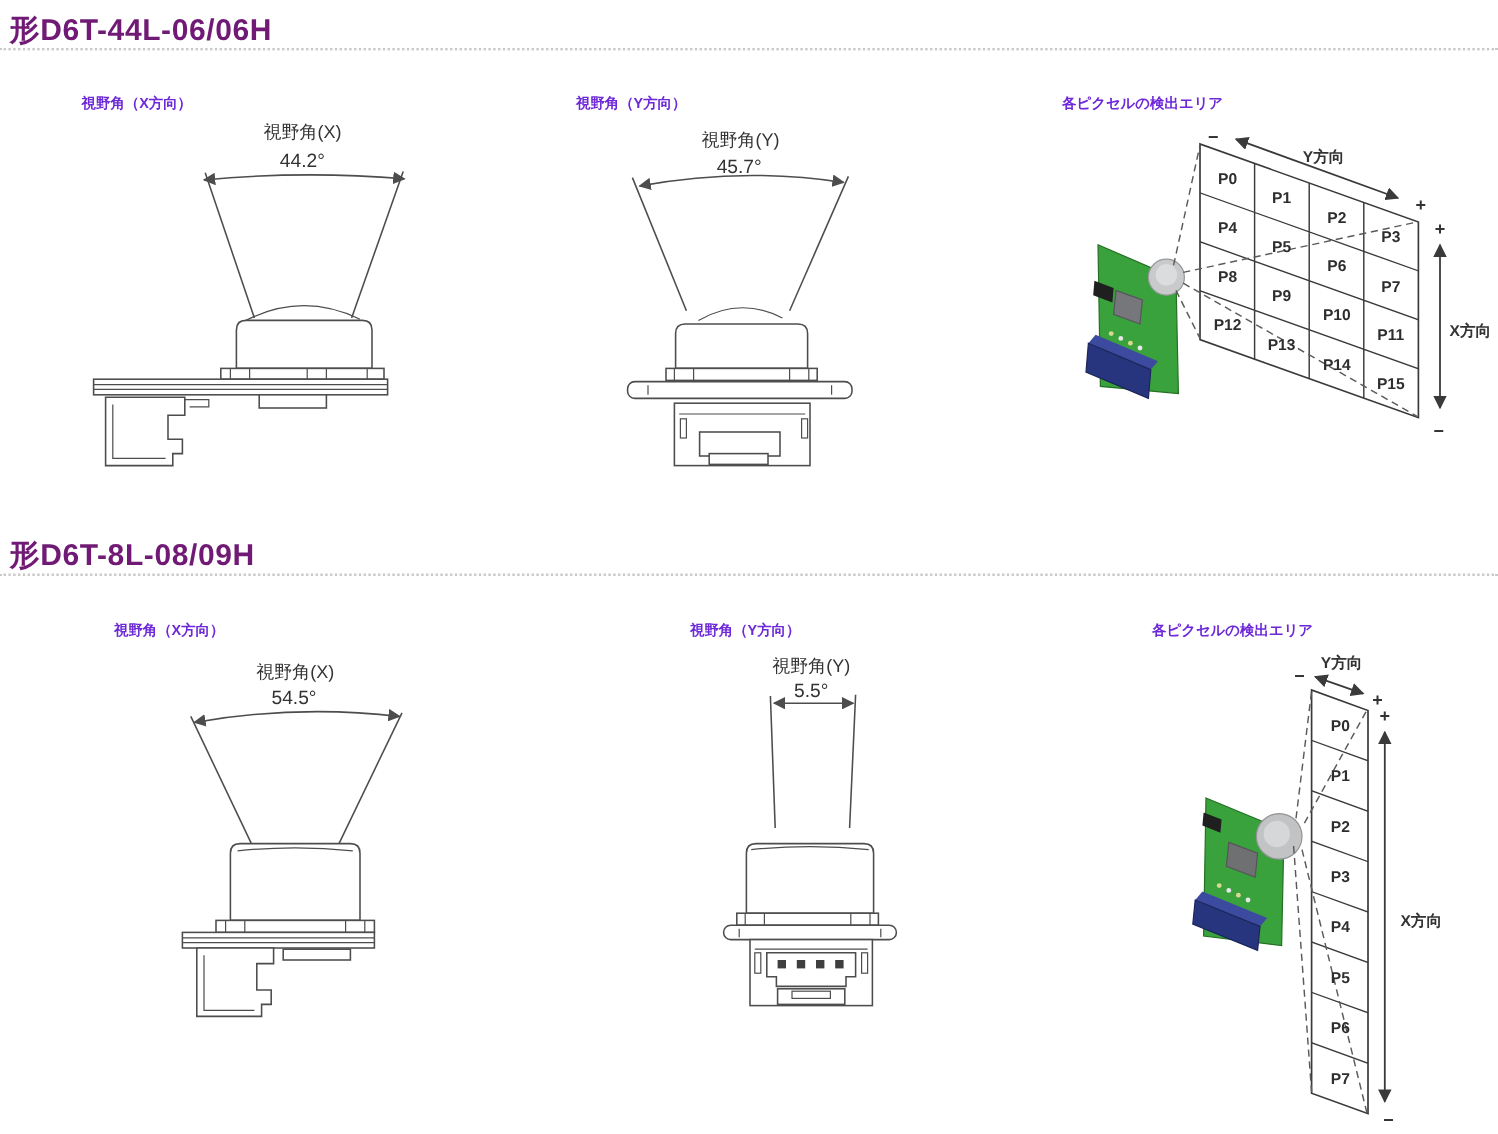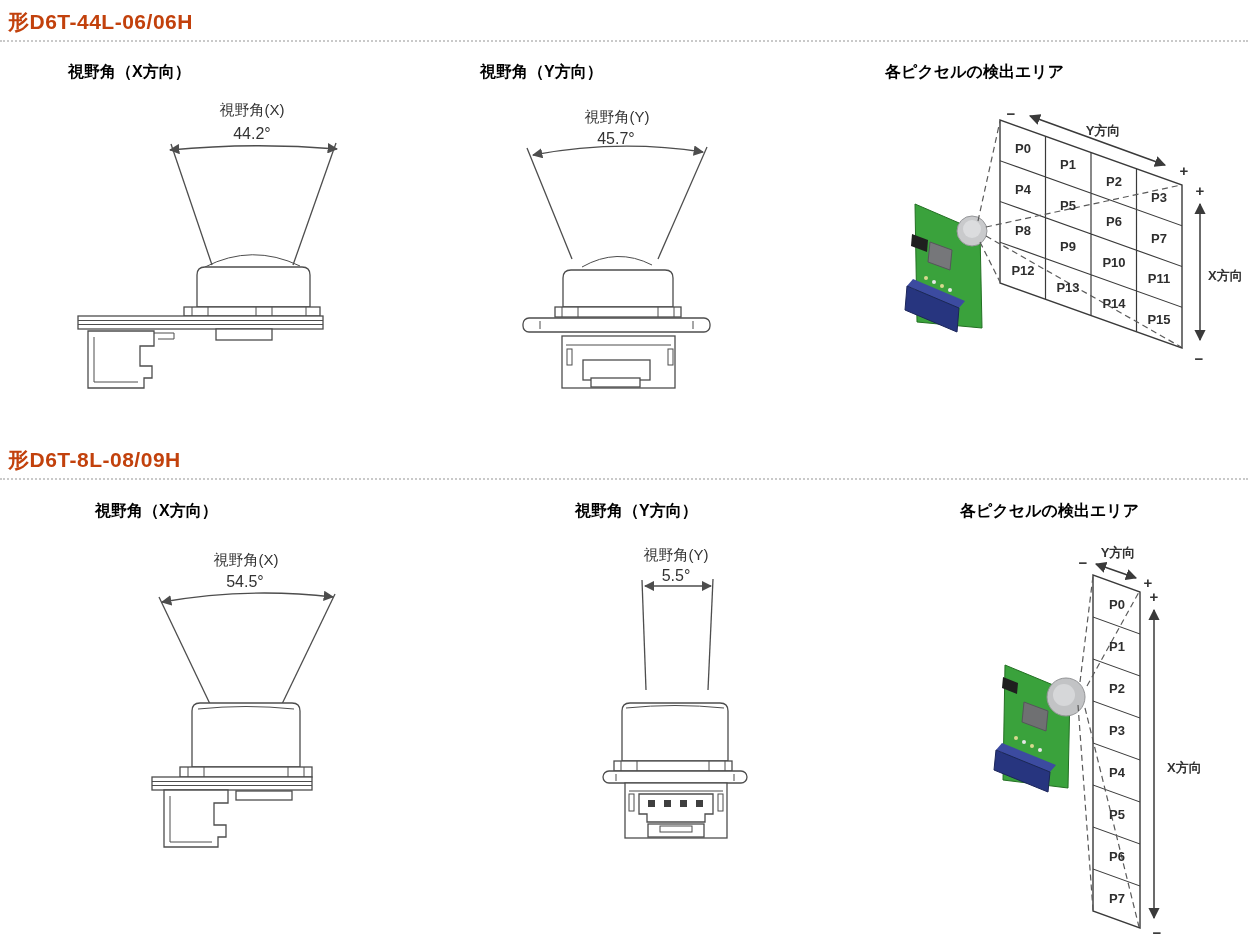--- a/index.html
+++ b/index.html
@@ -1,21 +1,21 @@
 <!DOCTYPE html>
 <html><head>
 <meta charset="utf-8">
 <style>
   html,body{margin:0;padding:0;background:#ffffff;}
   body{width:1248px;height:945px;position:relative;overflow:hidden;
        font-family:"Liberation Sans","DejaVu Sans",sans-serif;color:#333;}
   .abs{position:absolute;}
-  .model-title{font-size:21px;font-weight:bold;color:#c2410c;letter-spacing:.5px;white-space:nowrap;text-align:right;}
+  .model-title{font-size:25px;font-weight:bold;color:#701a75;letter-spacing:.5px;white-space:nowrap;text-align:right;}
   .dotline{left:0;width:1248px;height:0;border-top:2px dotted #c9c9c9;}
-  .col-head{font-size:16px;font-weight:bold;color:#000000;white-space:nowrap;}
+  .col-head{font-size:12px;font-weight:bold;color:#6d28d9;white-space:nowrap;margin-top:16px;}
   svg{display:block;overflow:visible;}
   svg text{font-family:"Liberation Sans","DejaVu Sans",sans-serif;fill:#333;}
   .ang-label{font-size:15px;}
   .ang-value{font-size:16px;}
   .axis-label{font-size:13px;font-weight:bold;}
   .sign{font-size:15px;font-weight:bold;}
   .cell-label{font-size:13px;font-weight:bold;fill:#2e2e2e;}
   .line{stroke:#4d4d4d;stroke-width:1.3;fill:none;}
   .thin{stroke:#4d4d4d;stroke-width:1;fill:none;}
   .part{stroke:#4d4d4d;stroke-width:1.3;fill:#ffffff;}

